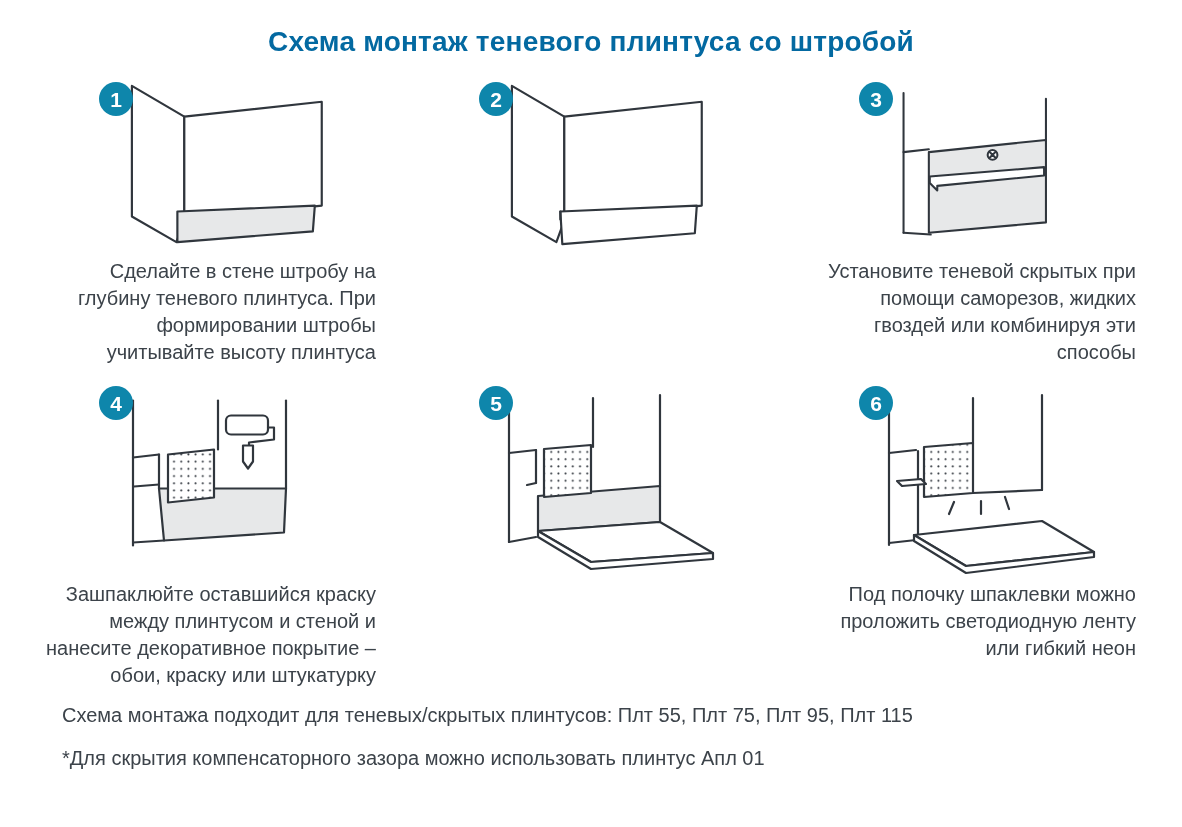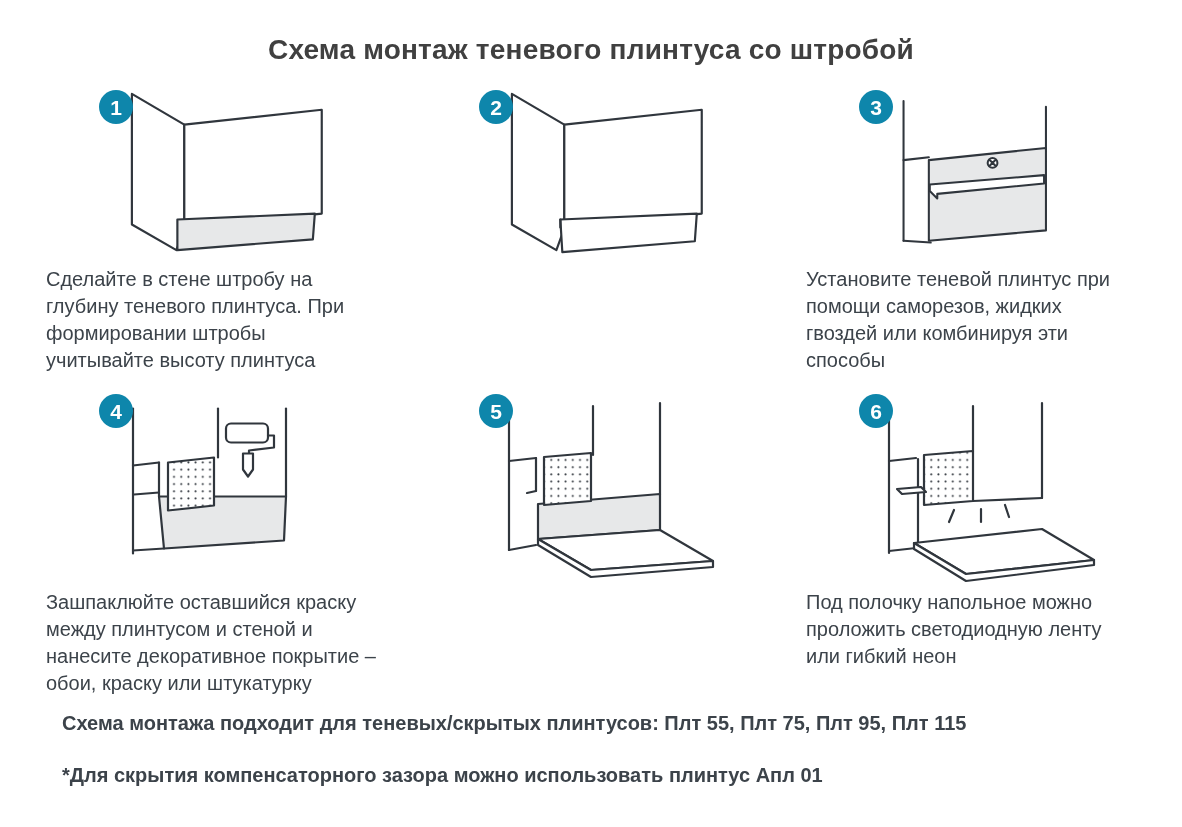--- a/index.html
+++ b/index.html
@@ -2,44 +2,44 @@
 <html><head>
 <meta charset="utf-8">
 <style>
   * { margin:0; padding:0; box-sizing:border-box; }
   body { background:#ffffff; font-family:"Liberation Sans", sans-serif; }
   .page {
     position:relative; width:1182px; height:827px; background:#ffffff;
     overflow:hidden; color:#3c434a;
   }
   .title {
-    padding-top:34px; text-align:center;
-    font-size:28px; font-weight:bold; color:#404040; letter-spacing:0.2px;
+    padding-top:26px; text-align:center;
+    font-size:28px; font-weight:bold; color:#0369a1; letter-spacing:0.2px;
   }
   .grid {
     margin-top:22px;
     display:grid; grid-template-columns:380px 380px 380px;
     justify-content:center; row-gap:18px;
   }
   .step { display:flex; flex-direction:column; align-items:center; }
   .fig { position:relative; width:100%; height:178px;
          display:flex; justify-content:center; align-items:flex-start; }
   .fig.tall { height:197px; }
   .badge {
     position:absolute; left:78px; top:2px; width:34px; height:34px;
     border-radius:50%; background:#0e86ab; color:#ffffff;
     font-size:21px; font-weight:bold; display:flex; align-items:center;
     justify-content:center; line-height:1;
   }
   .caption {
-    font-size:20px; line-height:27px; text-align:left;
+    font-size:20px; line-height:27px; text-align:right;
     max-width:330px; color:#3c434a;
   }
-  .footer { margin:14px 0 0 62px; font-size:20px; line-height:24px; color:#3c434a;font-weight:bold; }
-  .footer .note + .note { margin-top:28px; }
+  .footer { margin:14px 0 0 62px; font-size:20px; line-height:24px; color:#3c434a; }
+  .footer .note + .note { margin-top:19px; }
   svg .ln { stroke:#30363d; stroke-width:2.2; fill:none; stroke-linejoin:round; stroke-linecap:round; }
   svg .wh { fill:#ffffff; stroke:#30363d; stroke-width:2.2; stroke-linejoin:round; }
   svg .gr { fill:#e7e8e9; stroke:#30363d; stroke-width:2.2; stroke-linejoin:round; }
   svg .dt { fill:url(#dots); stroke:none; }
   .defs-holder { position:absolute; width:0; height:0; left:0; top:0; }
 </style>
 </head>
 <body>
 
 <div class="page">
@@ -95,21 +95,21 @@
           <g>
             <polygon class="gr" points="95,77 220,64 220,152 95,163"></polygon>
             <polygon class="wh" points="96,103 218,93 218,102 104,113 104,118 96,110"></polygon>
           </g>
           <g>
             <circle class="wh" cx="163" cy="80" r="5.2"></circle>
             <path class="ln" d="M159.9,76.9 L166.1,83.1 M166.1,76.9 L159.9,83.1" stroke-width="1.6"></path>
           </g>
         </svg>
       </div>
-      <div class="caption">Установите теневой плинтус при помощи саморезов, жидких гвоздей или комбинируя эти способы</div>
+      <div class="caption">Установите теневой скрытых при помощи саморезов, жидких гвоздей или комбинируя эти способы</div>
     </div>
 
     <div class="step">
       <div class="fig tall">
         <div class="badge">4</div>
         <svg width="280" height="197" viewBox="0 0 280 190">
           <path class="ln" d="M62,13 L62,158"></path>
           <path class="ln" d="M62,70 L88,67"></path>
           <path class="ln" d="M88,67 L88,101"></path>
           <path class="ln" d="M63,99 L88,97"></path>
@@ -181,21 +181,21 @@
             <path class="ln" d="M133,117 L128,129" stroke-width="2.6"></path>
             <path class="ln" d="M160,116 L160,129" stroke-width="2.6"></path>
             <path class="ln" d="M184,112 L188,124" stroke-width="2.6"></path>
           </g>
           <g>
             <polygon class="wh" points="93,150 221,136 273,167 145,181"></polygon>
             <polygon class="wh" points="93,150 145,181 273,167 273,172 145,188 93,156"></polygon>
           </g>
         </svg>
       </div>
-      <div class="caption">Под полочку напольное можно проложить светодиодную ленту или гибкий неон</div>
+      <div class="caption">Под полочку шпаклевки можно проложить светодиодную ленту или гибкий неон</div>
     </div>
 
   </div>
 
   <div class="footer">
     <div class="note">Схема монтажа подходит для теневых/скрытых плинтусов: Плт 55, Плт 75, Плт 95, Плт 115</div>
     <div class="note">*Для скрытия компенсаторного зазора можно использовать плинтус Апл 01</div>
   </div>
 
 </div>

